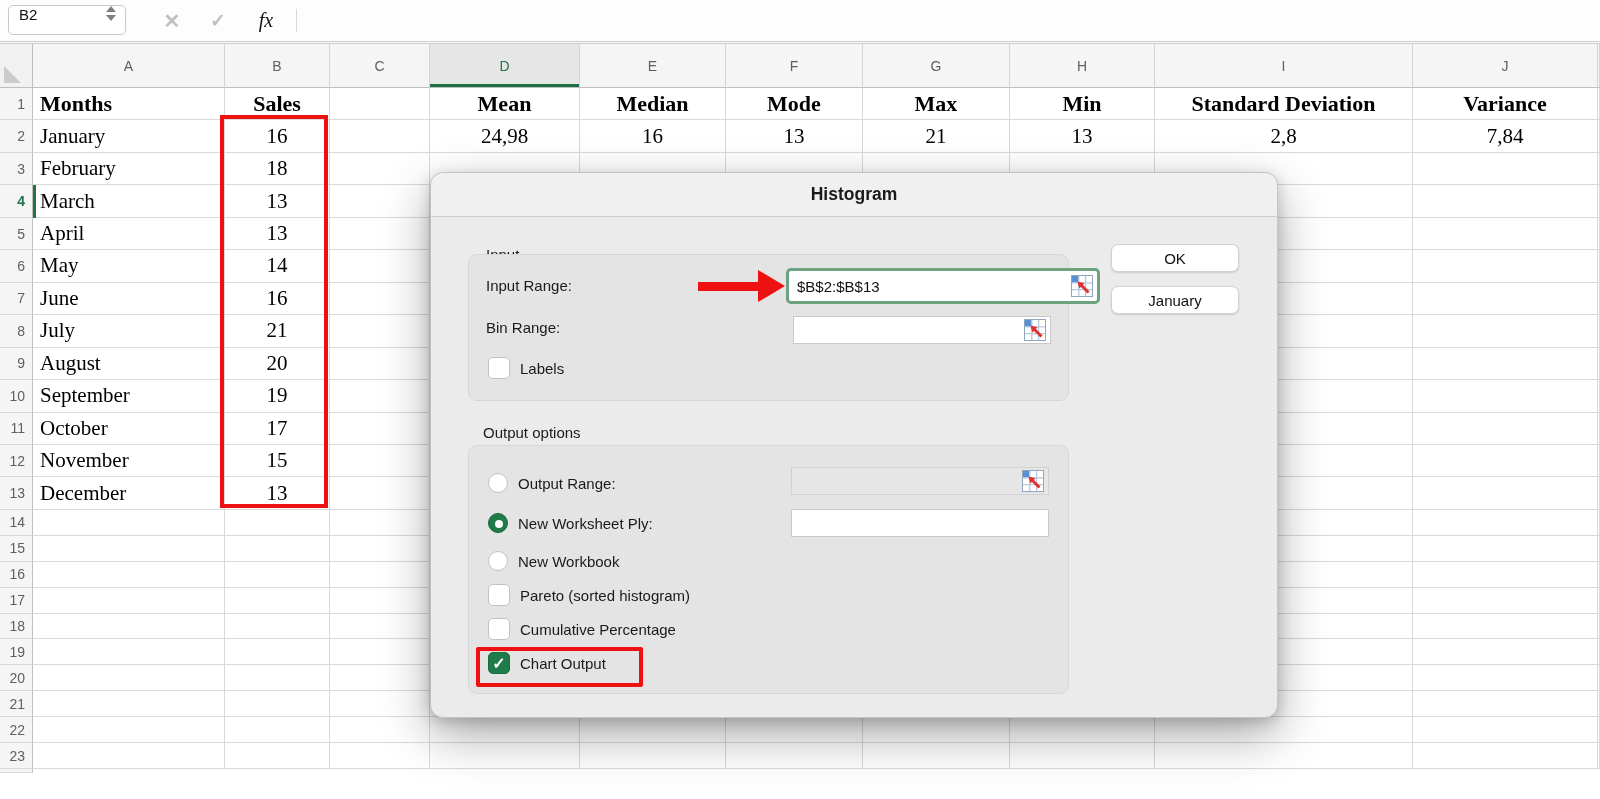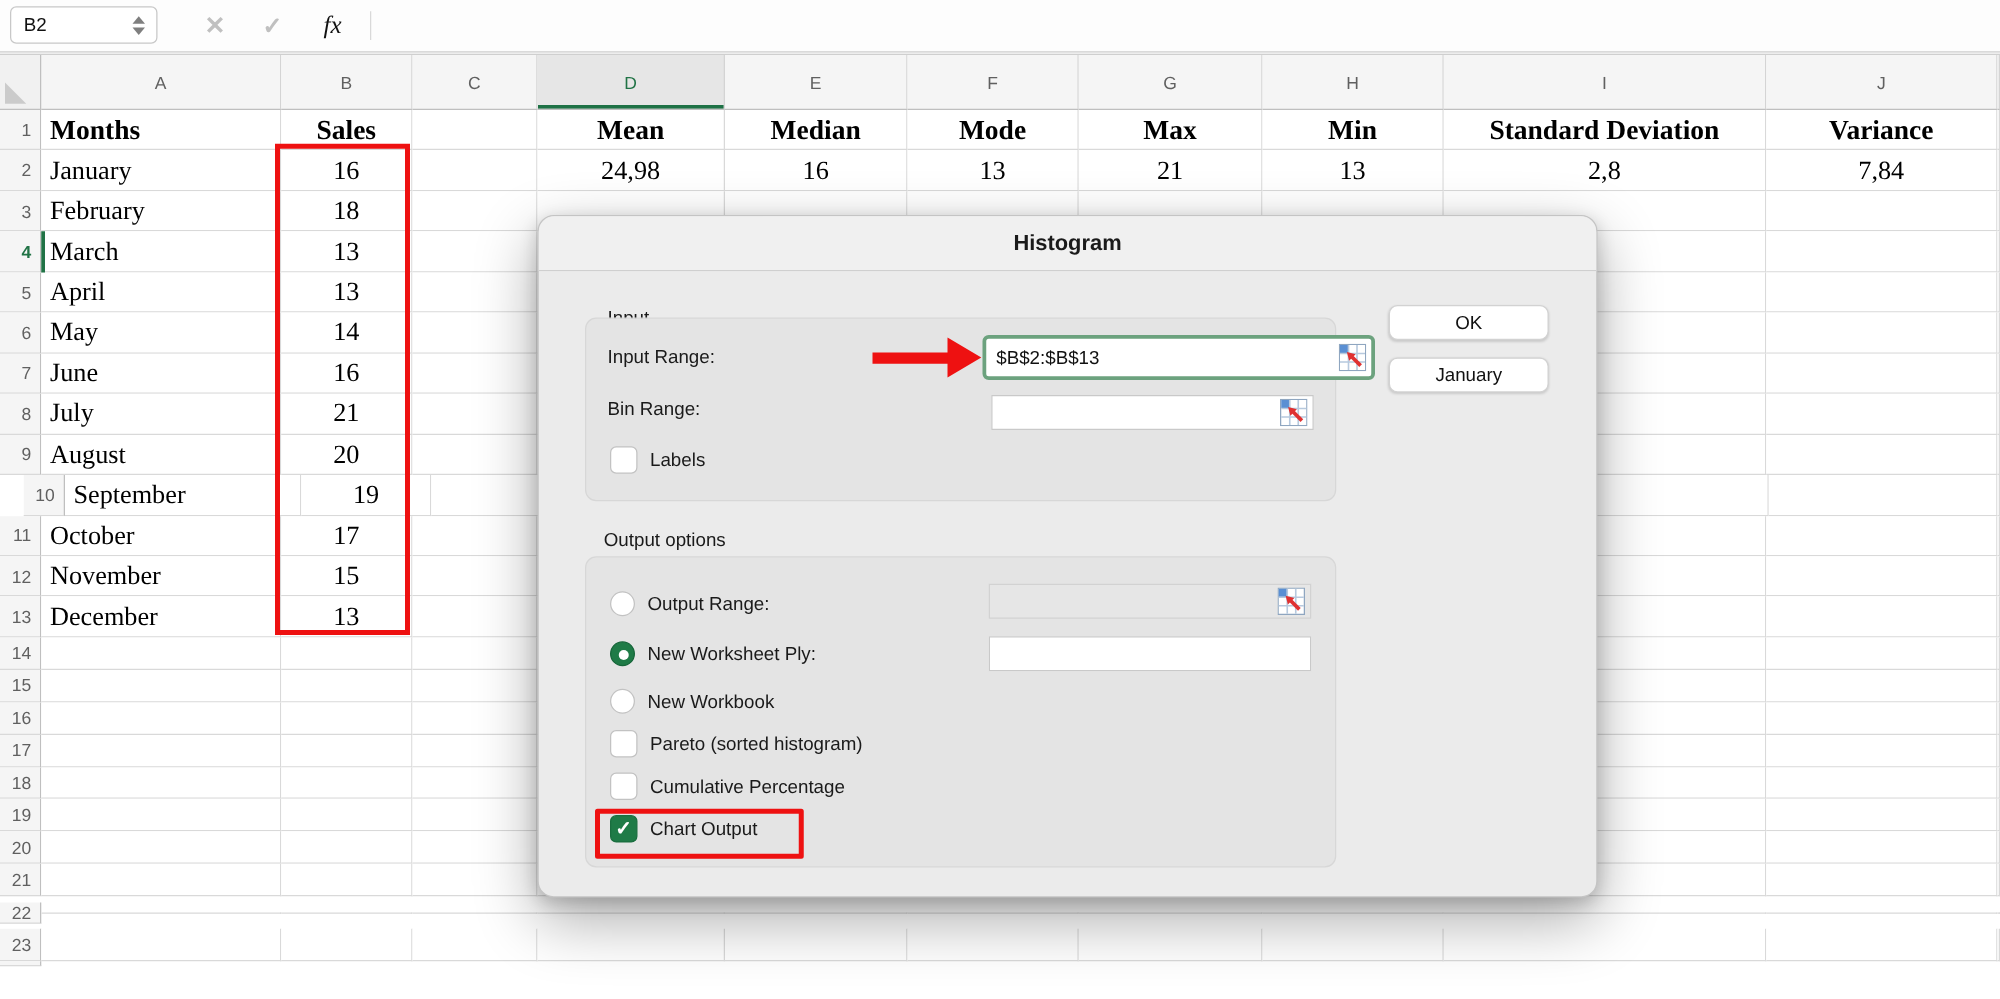--- a/index.html
+++ b/index.html
@@ -3,21 +3,21 @@
 <meta charset="utf-8">
 <style>
   * { margin:0; padding:0; box-sizing:border-box; }
   html,body { width:1600px; height:799px; overflow:hidden; background:#fff;
               font-family:"Liberation Sans", sans-serif; }
   #stage { position:relative; width:1600px; height:799px; background:#fff; }
 
   
   .chrome { position:absolute; left:0; top:0; width:1600px; height:41px; background:#fdfdfd; display:flex; align-items:center; }
   .namebox { position:absolute; left:8px; top:5px; width:118px; height:30px; background:#fff;
-             border:1.5px solid #c8c8c8; border-radius:5px; display:flex; align-items:center; }
+             border:1.5px solid #c8c8c8; border-radius:5px; display:flex; align-items:flex-start; }
   .namebox .nbtext { padding-left:10px; font-size:15px; color:#111; flex:1; }
   .stepper { display:flex; flex-direction:column; gap:3px; margin-right:9px; }
   .tri-up { width:0; height:0; border-left:5px solid transparent; border-right:5px solid transparent; border-bottom:6px solid #7f7f7f; }
   .tri-dn { width:0; height:0; border-left:5px solid transparent; border-right:5px solid transparent; border-top:6px solid #7f7f7f; }
   .fbicon { position:absolute; top:0; height:41px; display:flex; align-items:center; justify-content:center; }
   .icon-x { left:156px; width:32px; color:#c0c0c0; font-size:20px; font-weight:bold; }
   .icon-check { left:202px; width:32px; color:#c0c0c0; font-size:19px; font-weight:bold; }
   .icon-fx { left:248px; width:36px; color:#111; font-size:20px; font-style:italic; font-family:"Liberation Serif", serif; }
   .fb-sep { position:absolute; left:296px; top:9px; width:1px; height:23px; background:#d9d9d9; }
   .chrome-divider { position:absolute; left:0; top:41px; width:1600px; height:3px; background:#f7f7f7;
@@ -236,21 +236,21 @@
         <div class="gc center" style="width: 100px;"></div>
         <div class="gc center" style="width: 150px;"></div>
         <div class="gc center" style="width: 146px;"></div>
         <div class="gc center" style="width: 137px;"></div>
         <div class="gc center" style="width: 147px;"></div>
         <div class="gc center" style="width: 145px;"></div>
         <div class="gc center" style="width: 258px;"></div>
         <div class="gc center" style="width: 185px;"></div>
         <div class="gc" style="width: 2px;"></div>
       </div>
-      <div class="grow" style="height: 32.46px; margin-left: 19px;">
+      <div class="grow" style="height: 32.46px;">
         <div class="rh">10</div>
         <div class="gc left" style="width: 192px;">September</div>
         <div class="gc center" style="width: 105px;">19</div>
         <div class="gc center" style="width: 100px;"></div>
         <div class="gc center" style="width: 150px;"></div>
         <div class="gc center" style="width: 146px;"></div>
         <div class="gc center" style="width: 137px;"></div>
         <div class="gc center" style="width: 147px;"></div>
         <div class="gc center" style="width: 145px;"></div>
         <div class="gc center" style="width: 258px;"></div>
@@ -404,21 +404,21 @@
         <div class="gc center" style="width: 100px;"></div>
         <div class="gc center" style="width: 150px;"></div>
         <div class="gc center" style="width: 146px;"></div>
         <div class="gc center" style="width: 137px;"></div>
         <div class="gc center" style="width: 147px;"></div>
         <div class="gc center" style="width: 145px;"></div>
         <div class="gc center" style="width: 258px;"></div>
         <div class="gc center" style="width: 185px;"></div>
         <div class="gc" style="width: 2px;"></div>
       </div>
-      <div class="grow" style="height: 26px; align-items: center;">
+      <div class="grow" style="height: 26px;">
         <div class="rh">22</div>
         <div class="gc left" style="width: 192px;"></div>
         <div class="gc center" style="width: 105px;"></div>
         <div class="gc center" style="width: 100px;"></div>
         <div class="gc center" style="width: 150px;"></div>
         <div class="gc center" style="width: 146px;"></div>
         <div class="gc center" style="width: 137px;"></div>
         <div class="gc center" style="width: 147px;"></div>
         <div class="gc center" style="width: 145px;"></div>
         <div class="gc center" style="width: 258px;"></div>

